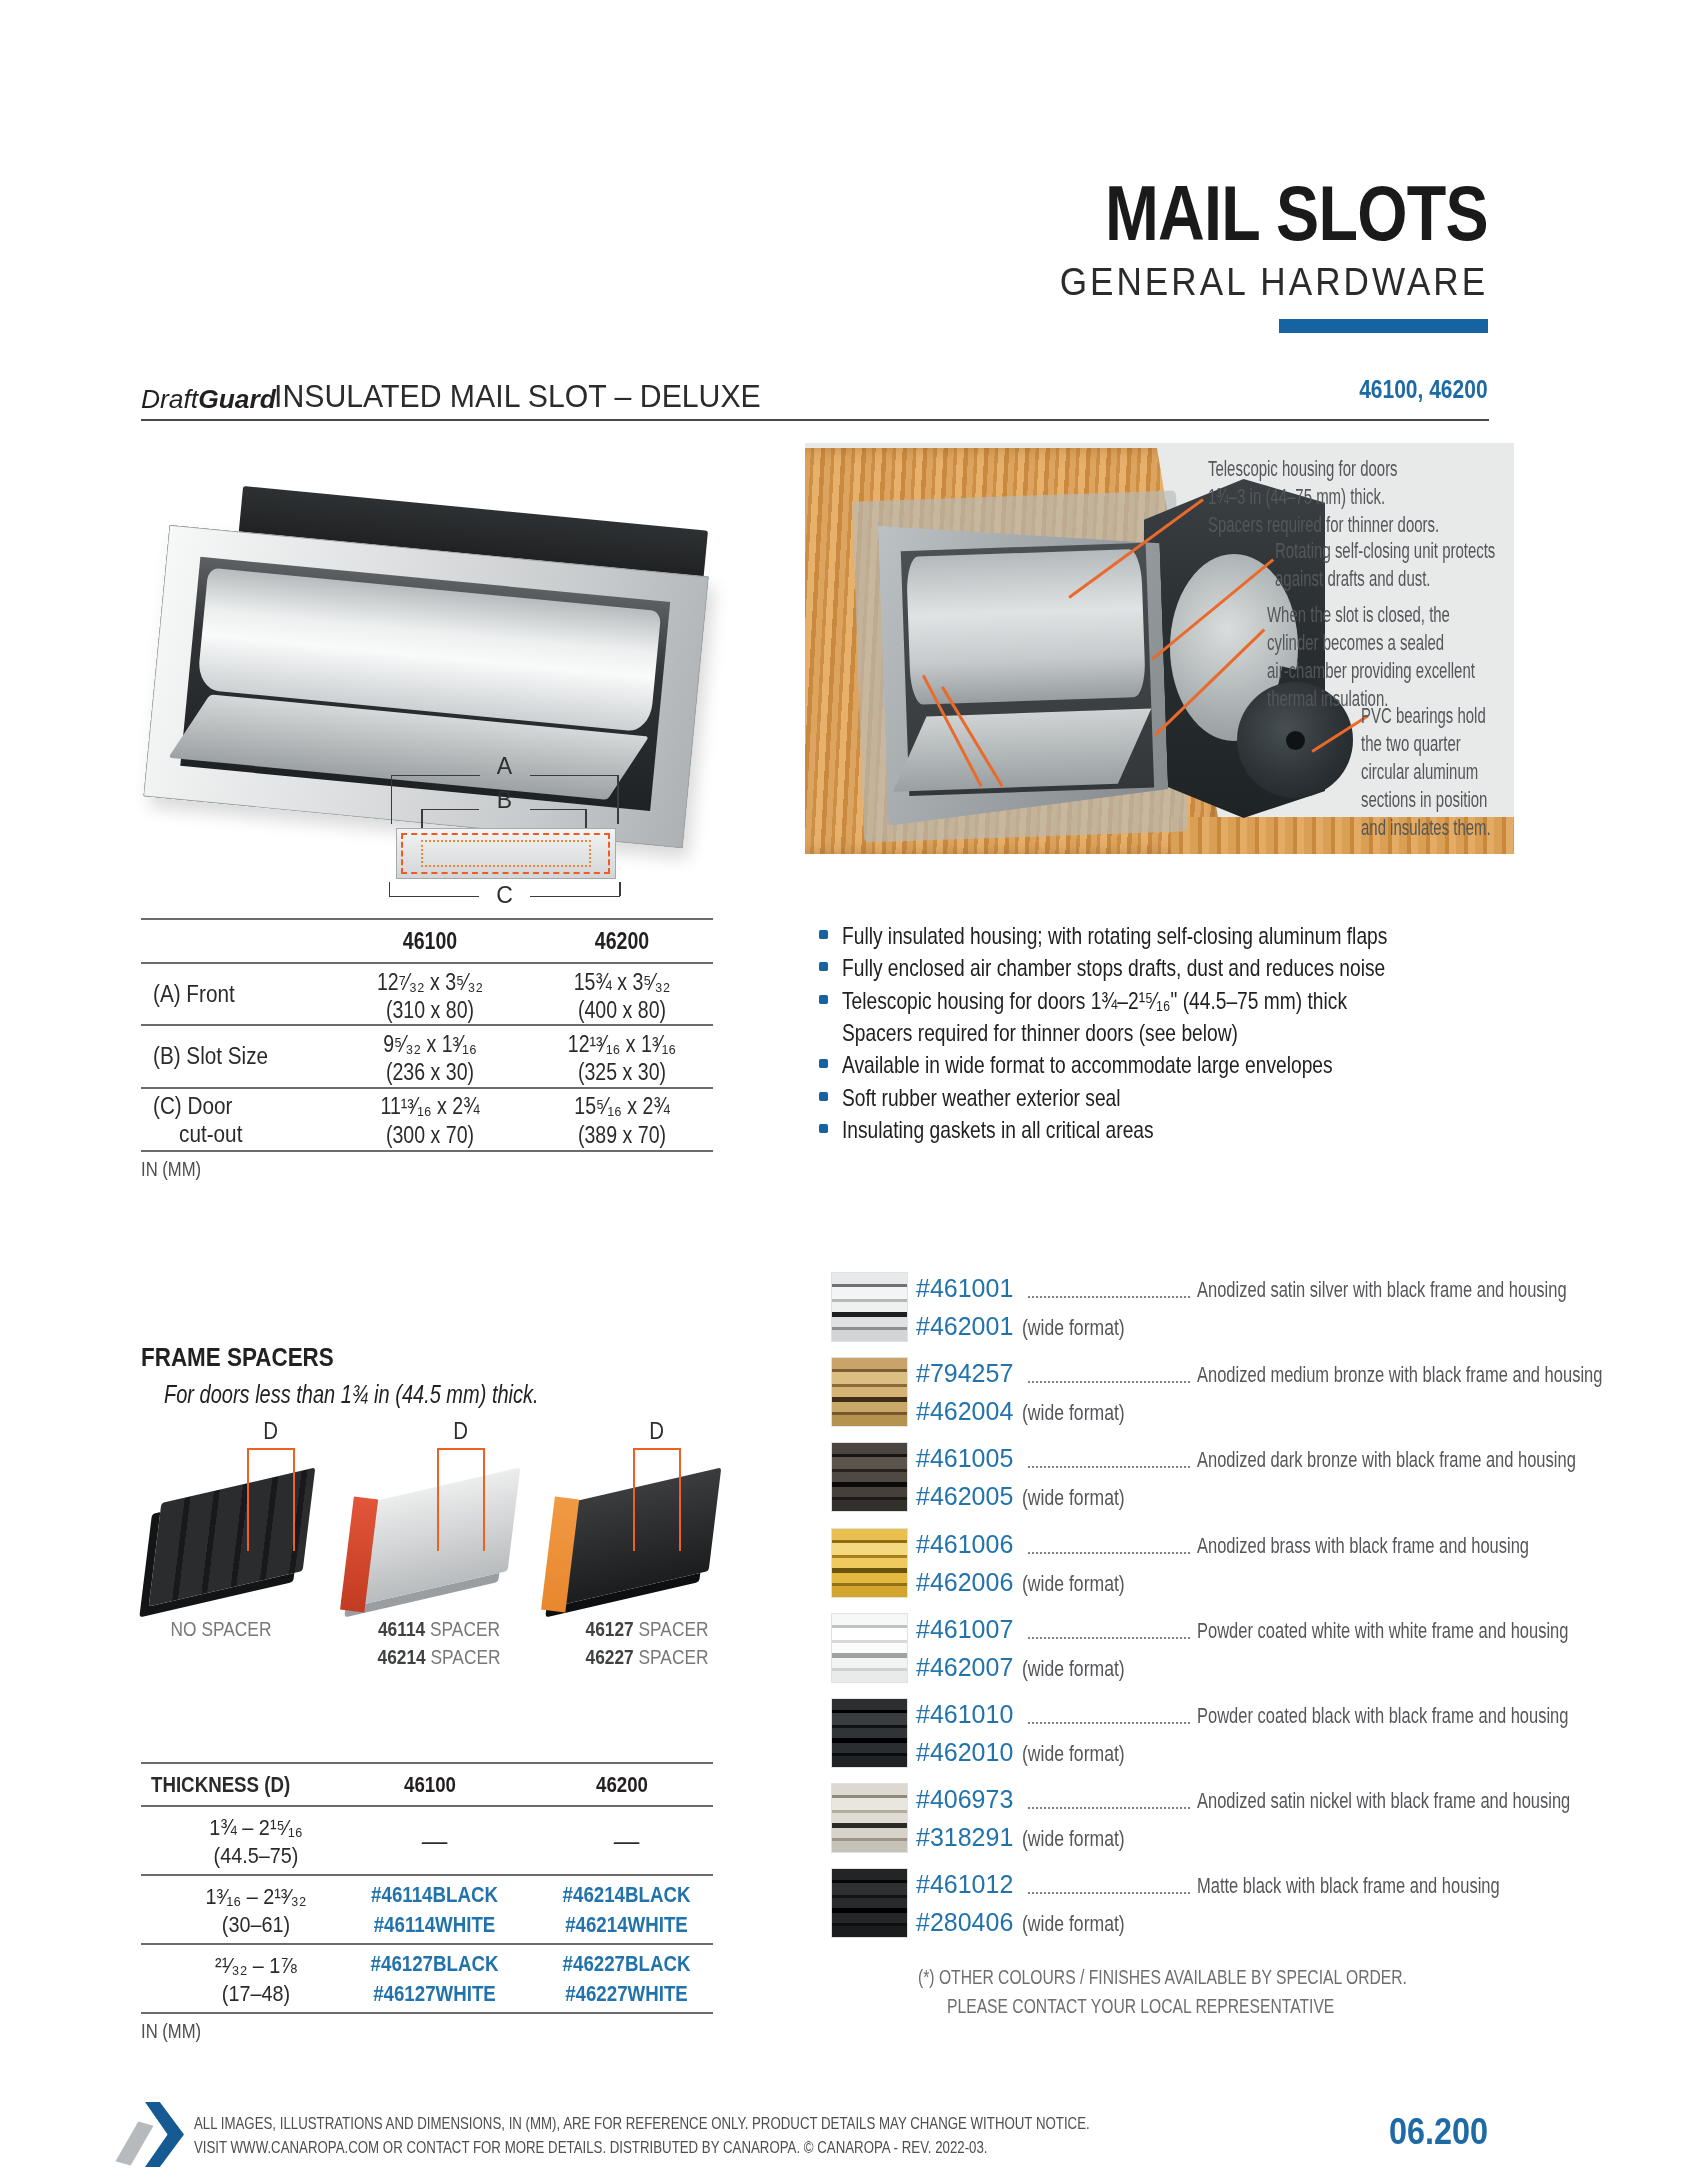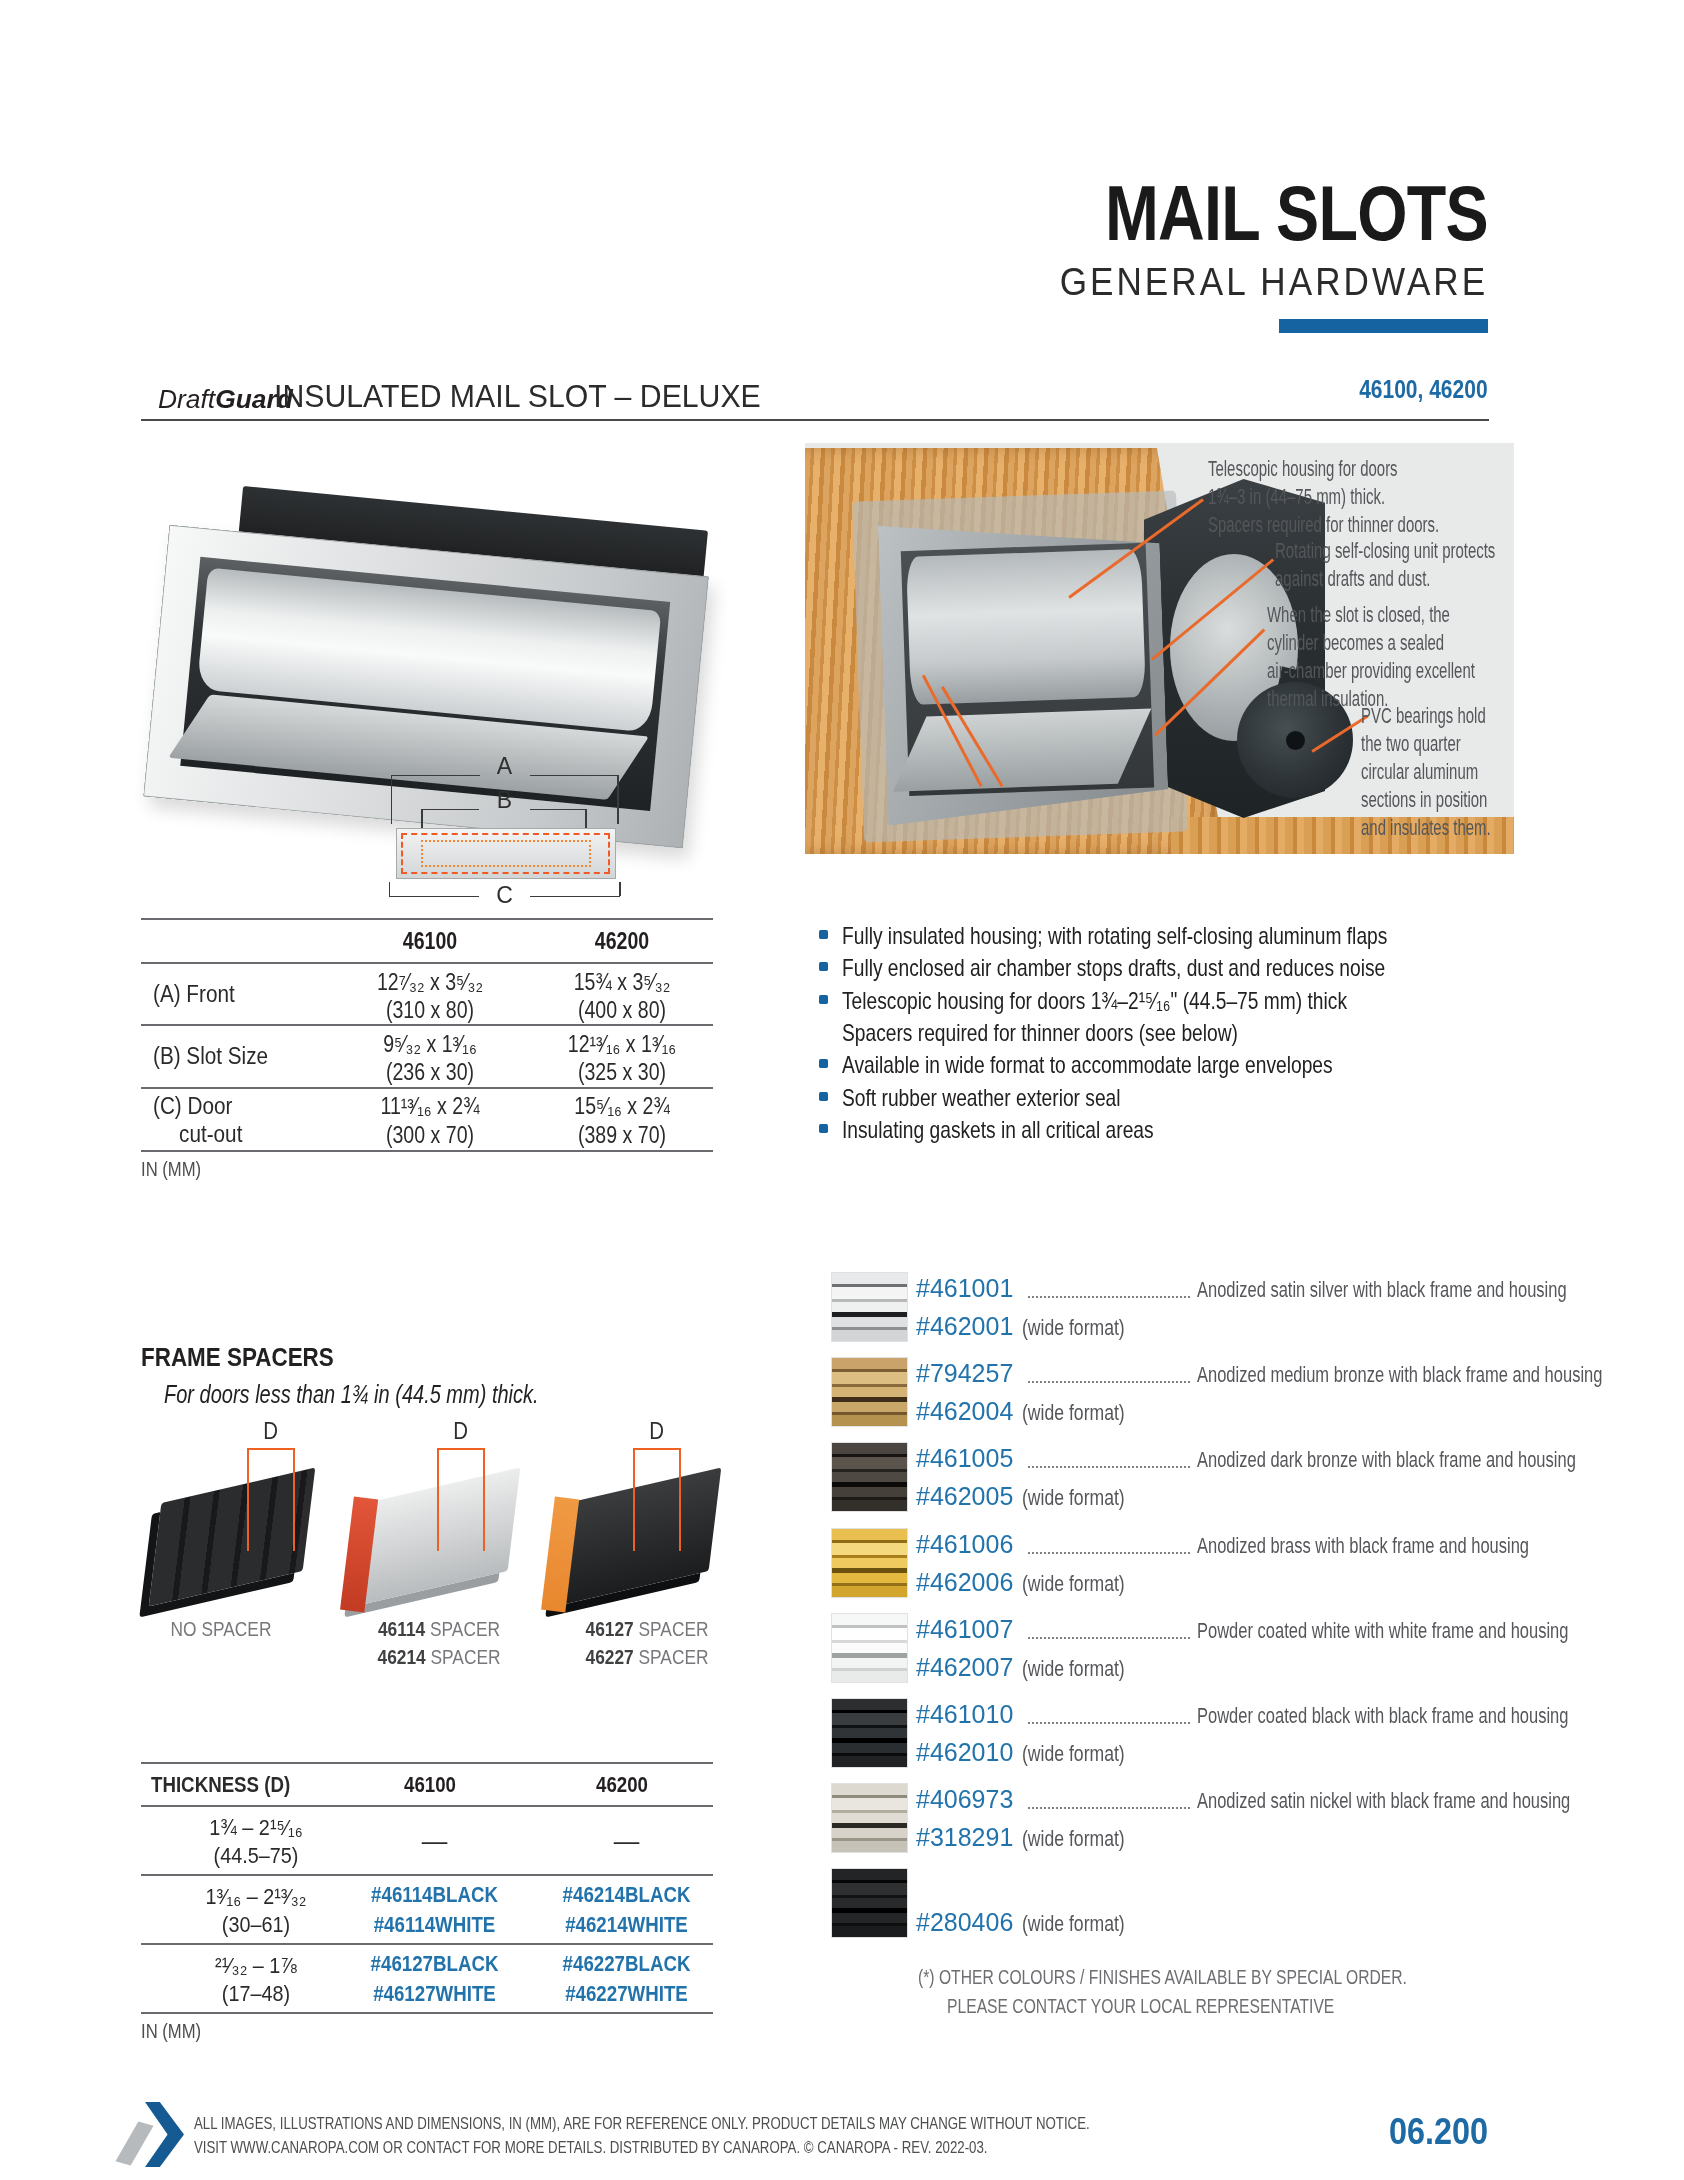--- a/index.html
+++ b/index.html
@@ -9,21 +9,21 @@
 
   
   .cat-title { right:197px; top:169px; font-size:77px; font-weight:bold; letter-spacing:-0.9px;
                transform:scaleX(.84); transform-origin:right top; color:#1a1a1a; white-space:nowrap; }
   .cat-sub   { right:197px; top:260px; font-size:39px; letter-spacing:3.4px; color:#2b2b2b;
                transform:scaleX(.9); transform-origin:right top; white-space:nowrap; }
   .blue-bar  { left:1279px; top:319px; width:209px; height:13.6px; background:#1563a0; }
   .hdr-codes { right:197px; top:375px; font-size:25.6px; font-weight:bold; color:#1d6aa5;
                transform:scaleX(.82); transform-origin:right top; white-space:nowrap; }
   .brand     { left:141px; top:384px; font-size:26.4px; font-style:italic; white-space:nowrap; }
-  .brand .b1 { font-weight:normal;margin-left:17px; }
+  .brand .b1 { font-weight:normal; }
   .brand .b2 { font-weight:bold; }
   .prod-title{ left:274px; top:378px; font-size:31.5px; color:#2b2b2b; white-space:nowrap;
                transform:scaleX(.96); transform-origin:left top; }
   .header-rule { left:141px; top:419px; width:1348px; height:1.7px; background:#4a4a4c; }
 
   
   .photo { left:153px; top:494px; width:562px; height:366px; }
   .photo-back  { position:absolute; left:81px; top:13.6px; width:467px; height:169px;
                  transform:rotate(5.5deg); border-radius:2.6px;
                  background:linear-gradient(180deg,#2e3133,#121314 55%,#060707); }
@@ -459,20 +459,25 @@
           <span class="p-dots"></span>
           <span class="p-desc">Anodized satin nickel with black frame and housing</span>
         </div>
       <div class="p-l2">
           <span class="p-code">#318291</span>
           <span class="p-wide">(wide format)</span>
         </div>
     </div>
     <div class="prod" style="top:596px;">
       <div class="thumb" data-finish="matteblack"></div>
+      <div class="p-l1">
+          <span class="p-code">#461012</span>
+          <span class="p-dots"></span>
+          <span class="p-desc">Matte black with black frame and housing</span>
+        </div>
       <div class="p-l2">
           <span class="p-code">#280406</span>
           <span class="p-wide">(wide format)</span>
         </div>
     </div>
   </div>
 
   <div class="p-note" style="left:918px; top:1966px;">(*) OTHER COLOURS / FINISHES AVAILABLE BY SPECIAL ORDER.</div>
   <div class="p-note" style="left:947px; top:1995px;">PLEASE CONTACT YOUR LOCAL REPRESENTATIVE</div>
 

